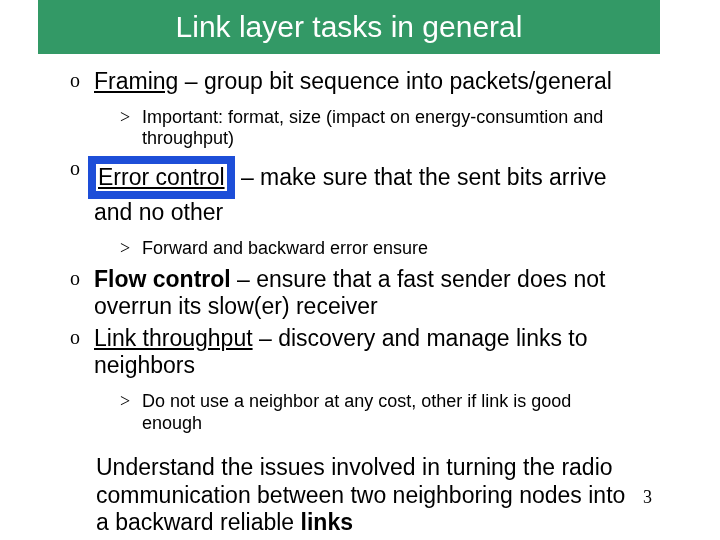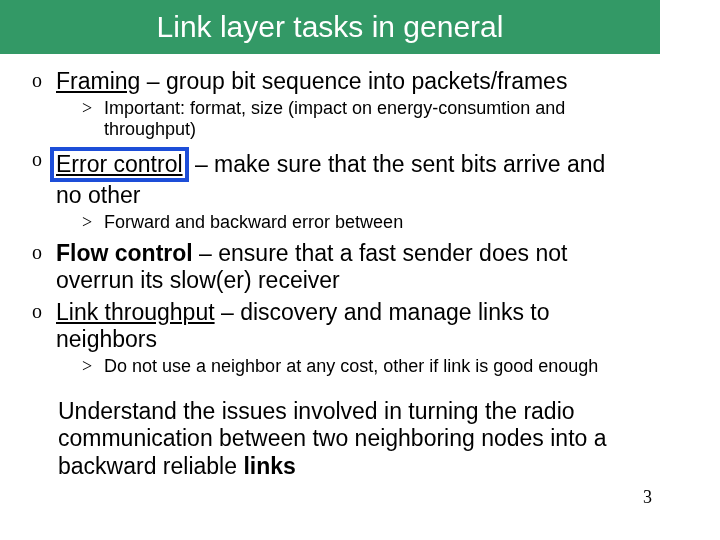--- a/index.html
+++ b/index.html
@@ -10,20 +10,21 @@
     background: #ffffff;
     font-family: "Comic Sans MS", "Comic Sans", cursive, sans-serif;
     color: #000000;
     overflow: hidden;
   }
   .slide {
     position: relative;
     width: 660px;
     height: 540px;
     box-sizing: border-box;
+    padding-left: 38px;
   }
   .title-bar {
     background: #339966;
     width: 100%;
     height: 54px;
     display: flex;
     align-items: center;
     justify-content: center;
   }
   .title-text {
@@ -49,21 +50,21 @@
   ul.main > li::before {
     content: "o";
     position: absolute;
     left: 4px;
     top: 0;
     font-size: 20px;
     font-family: "Comic Sans MS", cursive;
   }
   ul.sub {
     list-style: none;
-    margin: 2px 0 6px 0;
+    margin: 11px 0 6px 0;
     padding: 0;
   }
   ul.sub > li {
     position: relative;
     padding-left: 48px;
     font-size: 18px;
     line-height: 1.2;
     margin-bottom: 2px;
   }
   ul.sub > li::before {
@@ -76,21 +77,21 @@
   }
   .term {
     font-weight: normal;
     text-decoration: underline;
   }
   .term-nound {
     font-weight: bold;
     text-align: center;
   }
   .highlight-box {
-    border: 4px solid #1d4ed8;
+    border: 8px solid #1d4ed8;
     padding: 0 2px 0 2px;
     margin-left: -6px;
     display: inline-block;
   }
   .summary {
     font-size: 23px;
     line-height: 1.2;
     padding: 14px 4px 0 30px;
   }
   .summary b {
@@ -110,30 +111,30 @@
 <div class="slide">
 
   <div class="title-bar">
     <div class="title-text">Link layer tasks in general</div>
   </div>
 
   <div class="content">
     <ul class="main">
 
       <li>
-        <span class="term">Framing</span><span> – group bit sequence into packets/frames</span>
+        <span class="term">Framing</span><span> – group bit sequence into packets/general</span>
         <ul class="sub">
           <li>Important: format, size (impact on energy-consumtion and throughput)</li>
         </ul>
       </li>
 
       <li>
         <span class="highlight-box"><span class="term">Error control</span></span><span> – make sure that the sent bits arrive and no other</span>
         <ul class="sub">
-          <li>Forward and backward error between</li>
+          <li>Forward and backward error ensure</li>
         </ul>
       </li>
 
       <li>
         <span class="term-nound">Flow control</span><span> – ensure that a fast sender does not overrun its slow(er) receiver</span>
       </li>
 
       <li>
         <span class="term">Link throughput</span><span> – discovery and manage links to neighbors</span>
         <ul class="sub">

